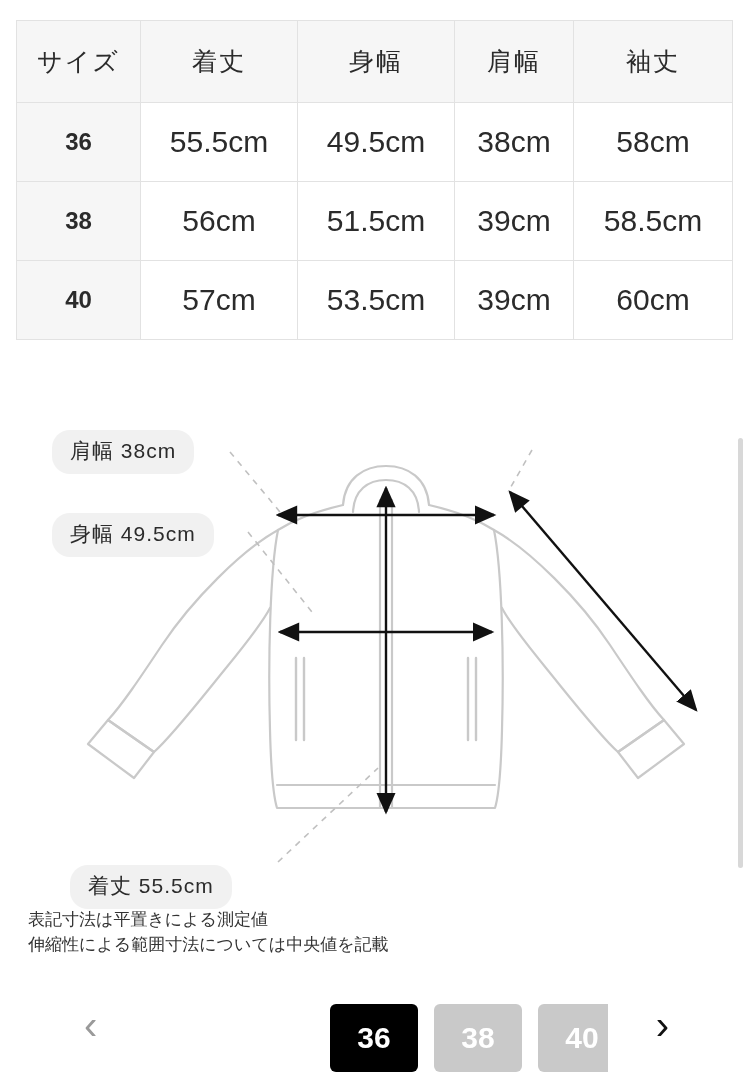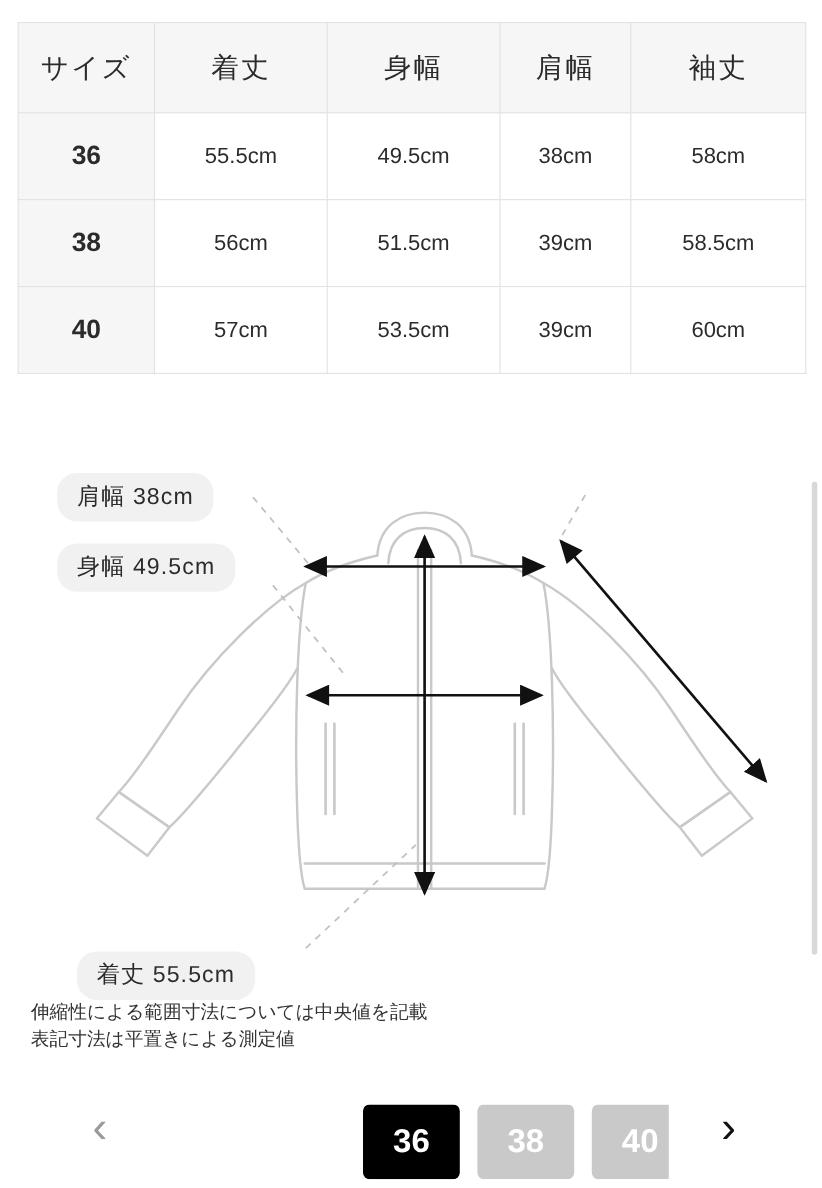--- a/index.html
+++ b/index.html
@@ -42,21 +42,21 @@
     color: #2b2b2b;
   }
   table.size-table thead th {
     height: 82px;
     background: #f6f6f6;
     font-size: 25px;
     letter-spacing: 2px;
   }
   table.size-table tbody td {
     height: 79px;
-    font-size: 20px;
+    font-size: 30px;
     background: #ffffff;
   }
   table.size-table tbody td.sizecell {
     background: #f6f6f6;
     font-weight: bold;
     font-size: 24px;
   }
   col.c0 { width: 124px; }
   col.c1 { width: 157px; }
   col.c2 { width: 157px; }
@@ -79,21 +79,21 @@
     background: #f1f1f1;
     border-radius: 18px;
     padding: 7px 18px 9px 18px;
     font-size: 21px;
     color: #2b2b2b;
     white-space: nowrap;
     letter-spacing: 1px;
   }
   #callout-shoulder { left: 52px; top: 30px; }
   #callout-sleeve  { left: 524px; top: 30px; }
-  #callout-chest   { left: 52px; top: 94px; }
+  #callout-chest   { left: 52px; top: 113px; }
   #callout-length  { left: 70px; top: 465px; text-align: center; }
 
   .notes {
     position: absolute;
     left: 28px;
     top: 908px;
     font-size: 17px;
     line-height: 1.45;
     color: #333333;
   }
@@ -264,22 +264,22 @@
         <line x1="266" y1="462" x2="366" y2="368"></line>
       </g>
     </svg>
 
     <div class="callout" id="callout-shoulder">肩幅 38cm</div>
     <div class="callout" id="callout-chest">身幅 49.5cm</div>
     <div class="callout" id="callout-length">着丈 55.5cm</div>
   </div>
 
   <div class="notes">
+    <div>表記寸法は平置きによる測定値</div>
     <div>伸縮性による範囲寸法については中央値を記載</div>
-    <div>表記寸法は平置きによる測定値</div>
   </div>
 
   <div class="scrollbar"></div>
 
   <div class="pager">
     <div class="arrow left">‹</div>
     <div class="arrow right">›</div>
   </div>
 
   <div class="chips">

